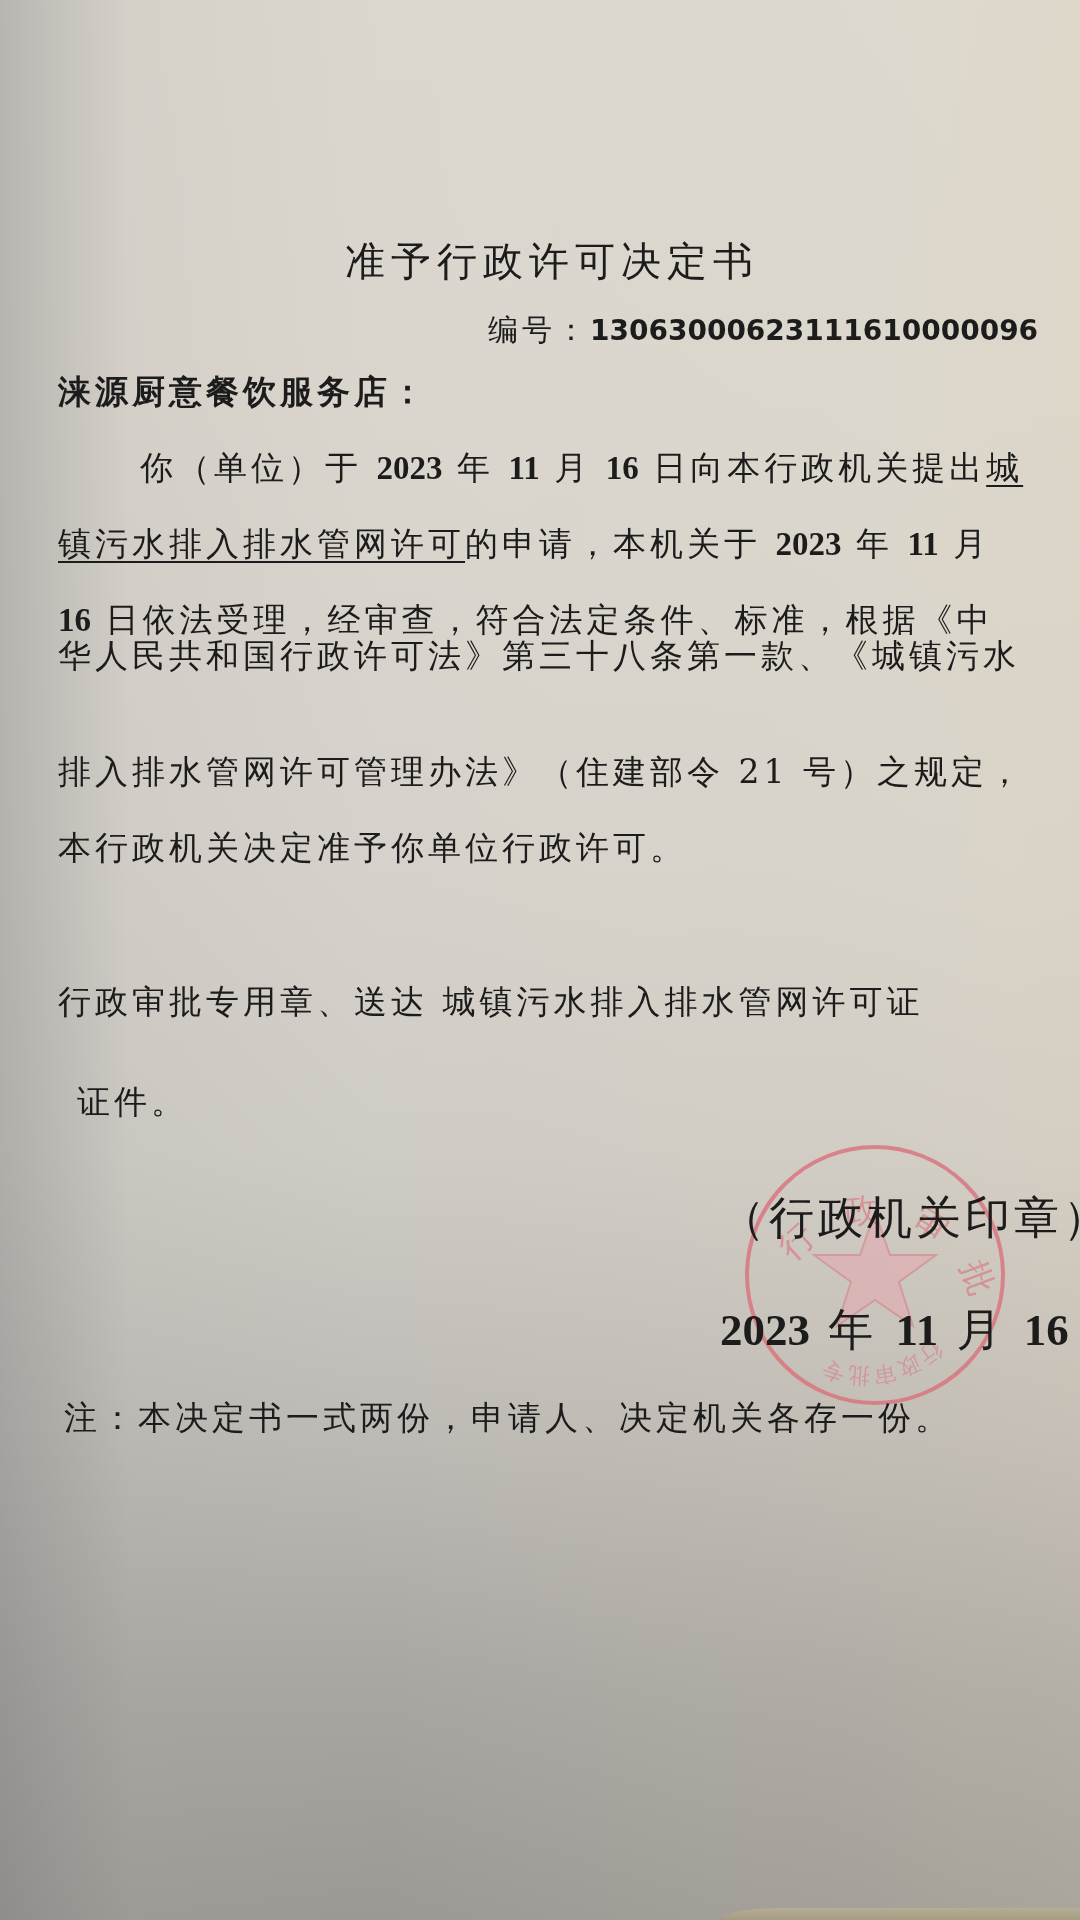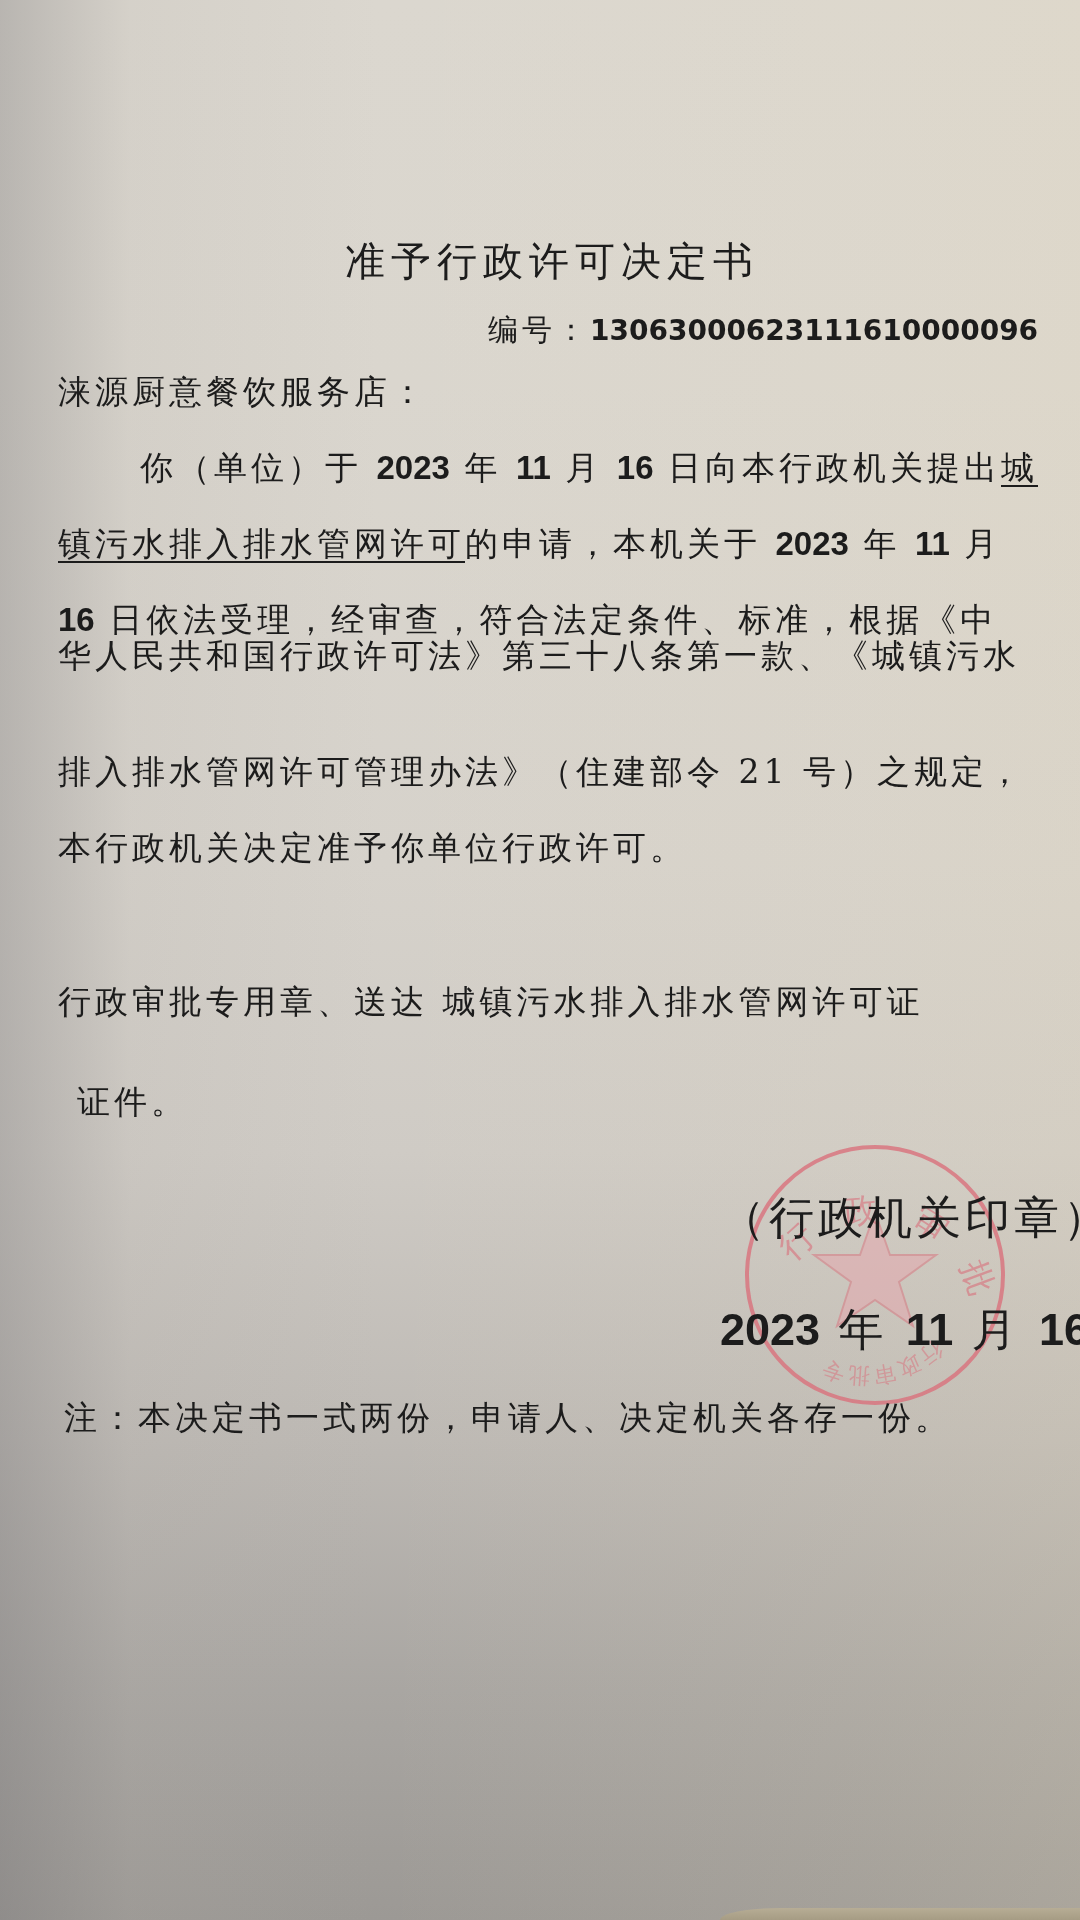--- a/index.html
+++ b/index.html
@@ -72,21 +72,21 @@
     letter-spacing: 0px;
   }
   .line {
     position: absolute;
     left: 58px;
     font-size: 33px;
     white-space: nowrap;
     letter-spacing: 4px;
   }
   .num-b {
-    font-family: Liberation Sans, sans-serif;
+    font-family: Liberation Serif, serif;
     font-weight: bold;
     letter-spacing: 0;
   }
   .u {
     text-decoration: underline;
     text-underline-offset: 6px;
     text-decoration-thickness: 2px;
   }
   .stamp {
     position: absolute;
@@ -110,21 +110,21 @@
 <div class="table-edge"></div>
 
 <div class="page">
 
   <div class="title">准予行政许可决定书</div>
 
   <div class="docno">
     <span class="label">编号：</span><span class="num">13063000623111610000096</span>
   </div>
 
-  <div class="line" style="top:370px;">涞源厨意餐饮服务店：</div>
+  <div class="line" style="top:370px;font-weight:bold;">涞源厨意餐饮服务店：</div>
 
   <div class="line" style="top:446px; left:140px;">
     <span>你（单位）于 </span><span class="num-b">2023</span><span> 年 </span><span class="num-b">11</span><span> 月 </span><span class="num-b">16</span><span> 日向本行政机关提出</span><span class="u">城</span>
   </div>
   <div class="line" style="top:522px;">
     <span class="u">镇污水排入排水管网许可</span><span>的申请，本机关于 </span><span class="num-b">2023</span><span> 年 </span><span class="num-b">11</span><span> 月</span>
   </div>
   <div class="line" style="top:598px;">
     <span class="num-b">16</span><span> 日依法受理，经审查，符合法定条件、标准，根据《中</span>
   </div>

